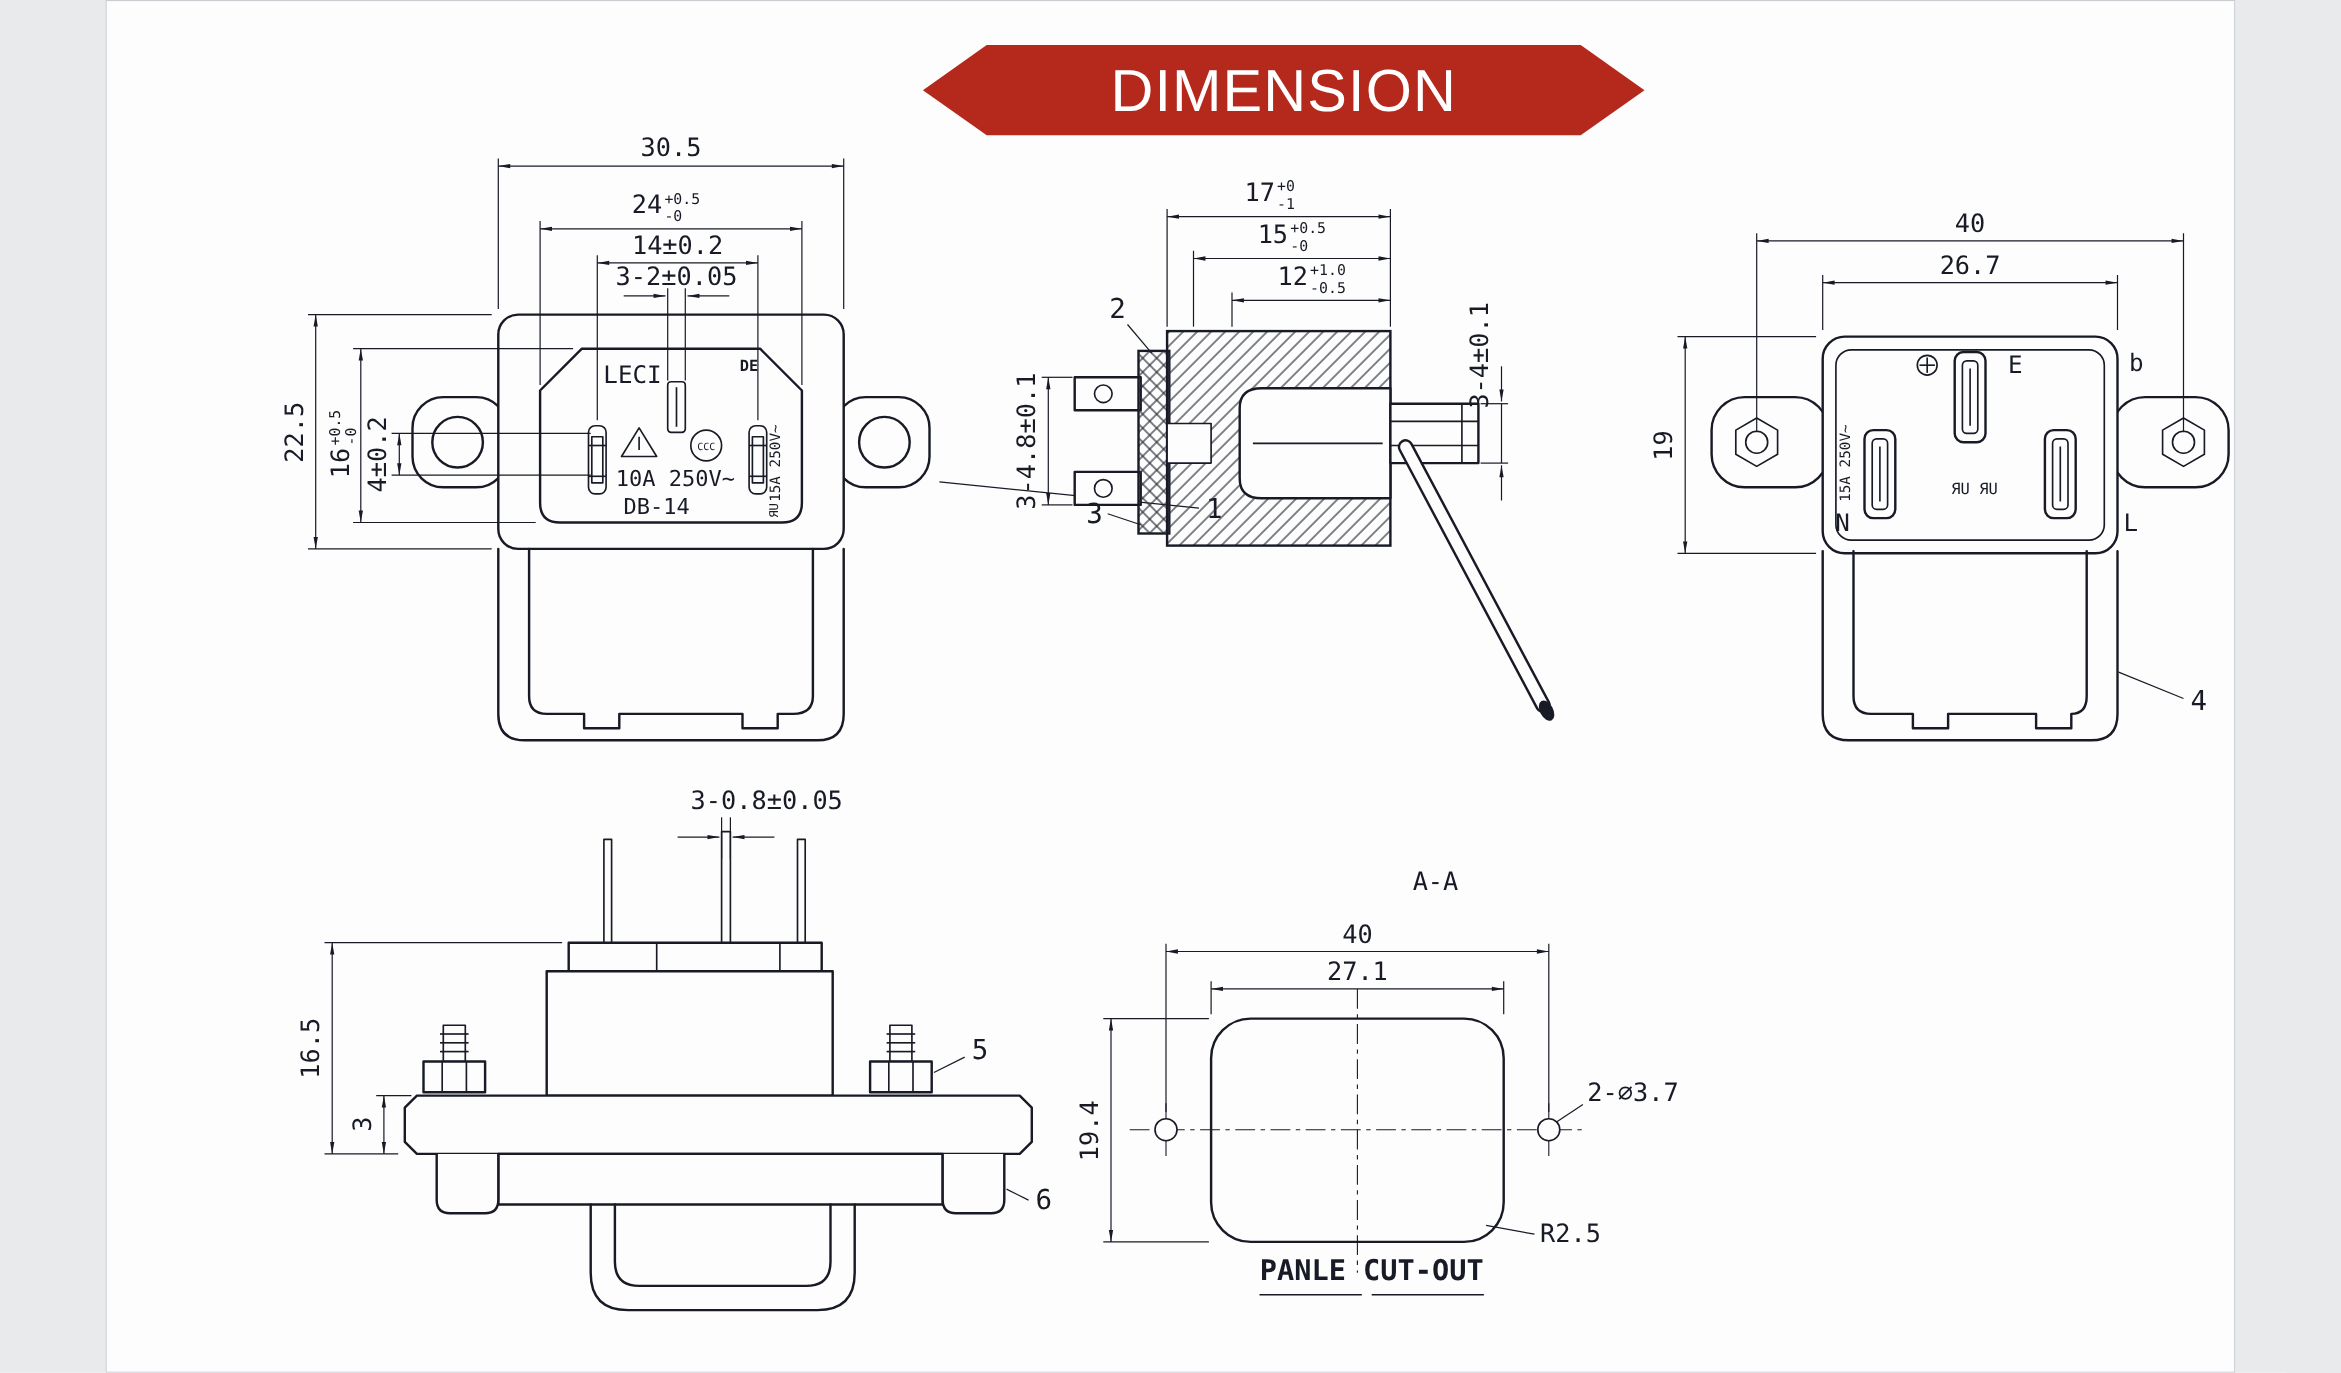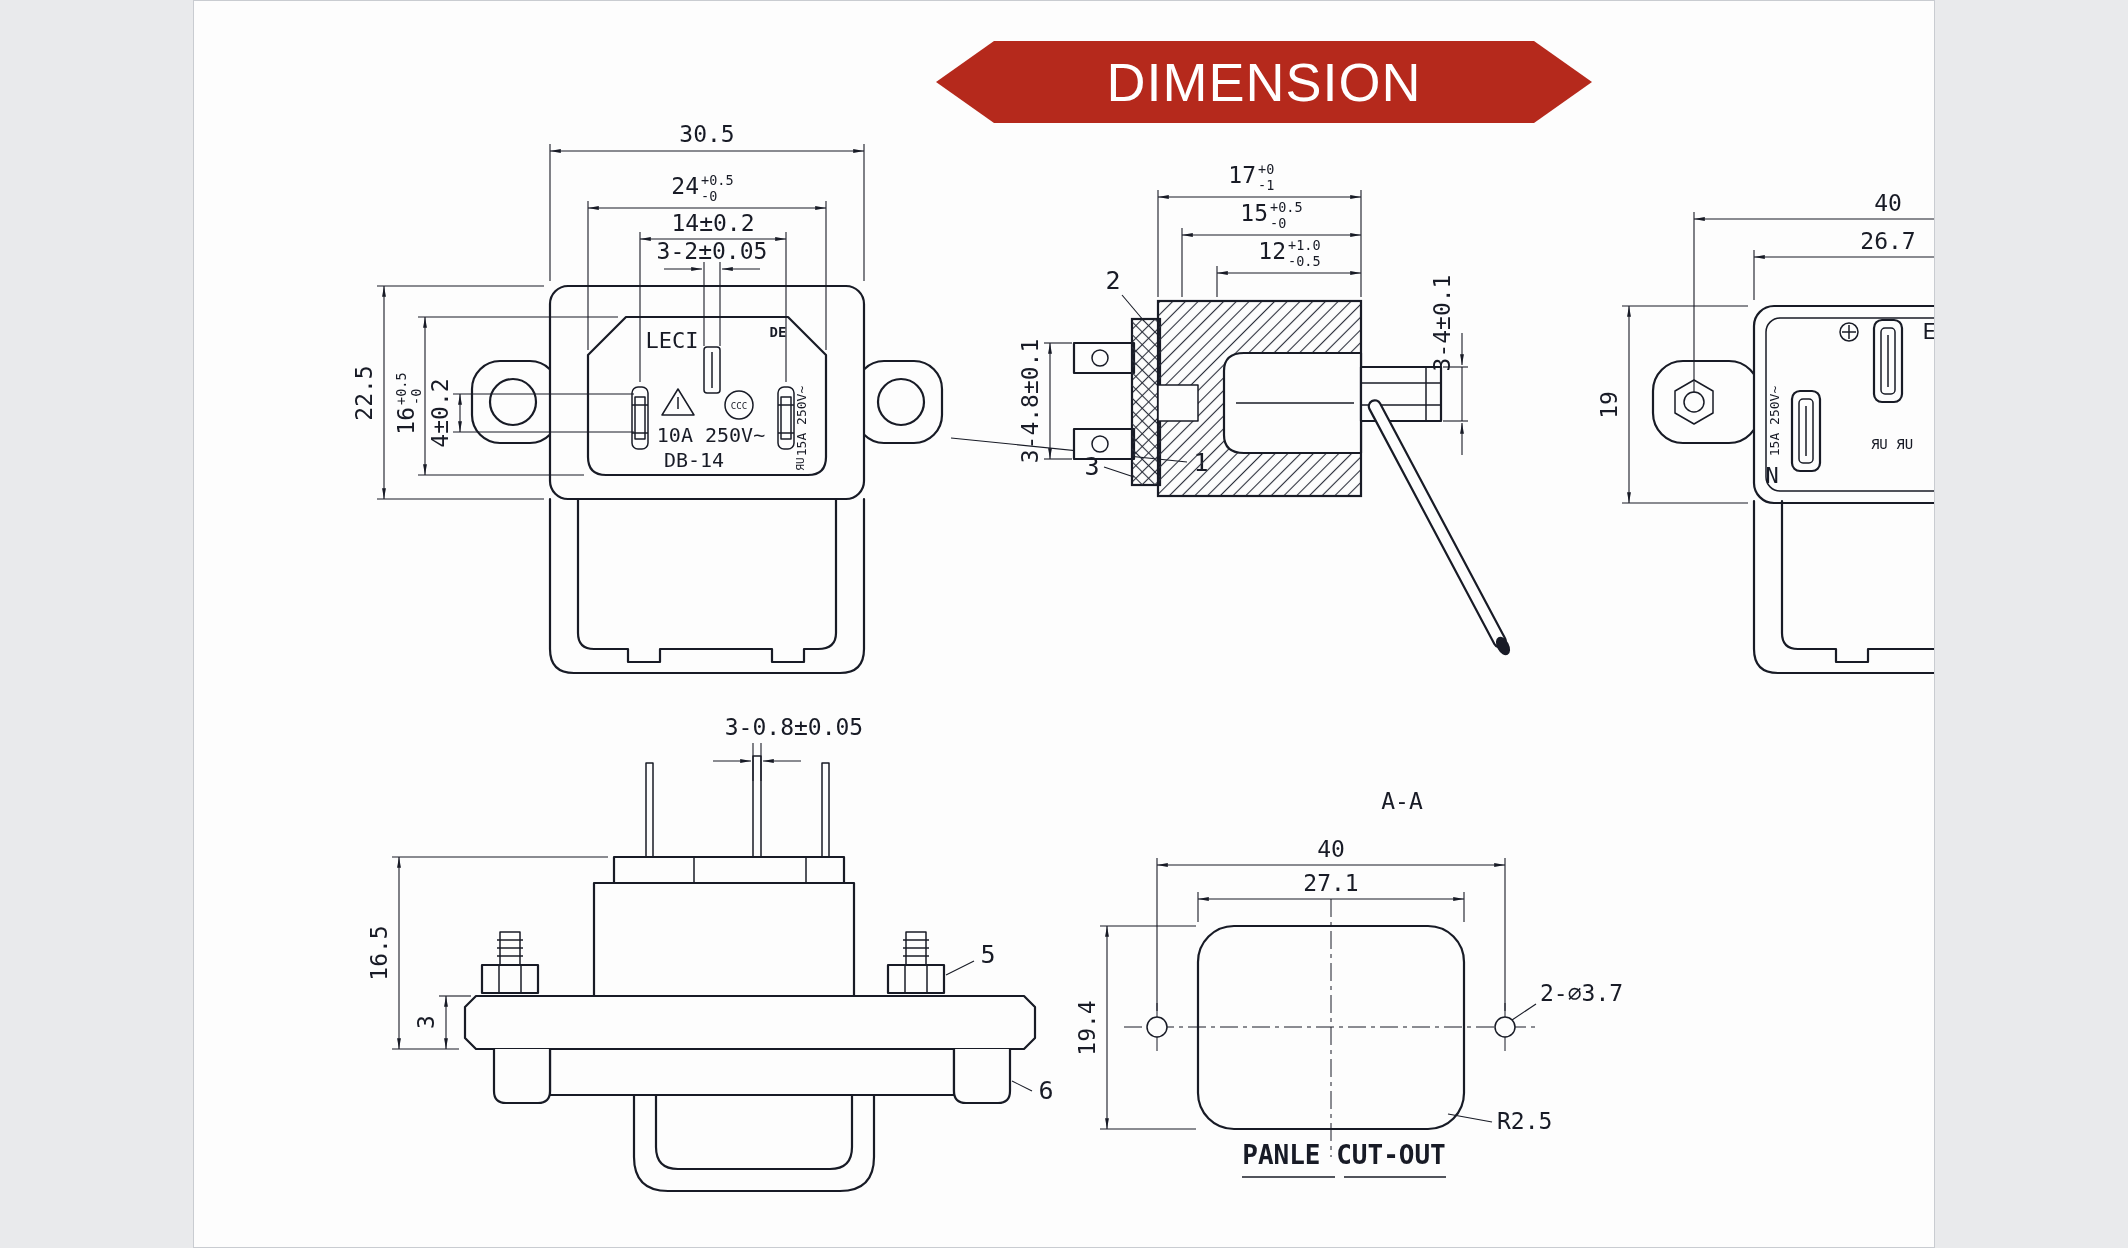--- a/index.html
+++ b/index.html
@@ -1,17 +1,17 @@
 <!DOCTYPE html>
 <html><head>
 <meta charset="utf-8">
 <style>
   *{box-sizing:border-box}
   body{margin:0;background:#e9eaec}
-  .stage{position:relative;width:1742px;height:1248px;margin:0 auto;background:#fdfdfd;border:1px solid #c9ccd1;overflow:hidden}
+  .stage{position:relative;width:1936px;height:1248px;margin:0 auto;background:#fdfdfd;border:1px solid #c9ccd1;overflow:hidden}
   svg{position:absolute;left:0;top:0}
   text{font-family:"DejaVu Sans Mono",monospace;fill:#181b26}
   .t{font-size:23px}
   .tol{font-size:13.5px}
   .sm{font-size:13px}
   .xs{font-size:11px}
   .lab{font-size:22px}
   .lg{font-size:25px}
   .cap{font-size:26px;font-weight:bold}
   .banner-text{font-family:"Liberation Sans","DejaVu Sans",sans-serif;font-size:54px;letter-spacing:1px;fill:#ffffff}

